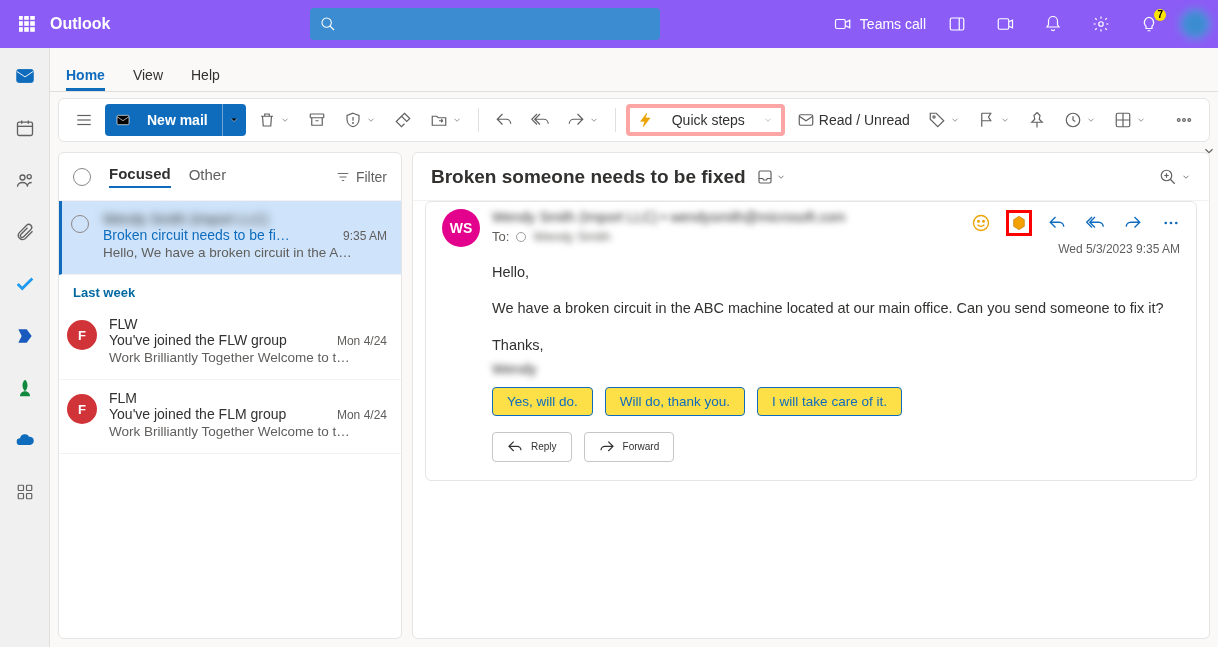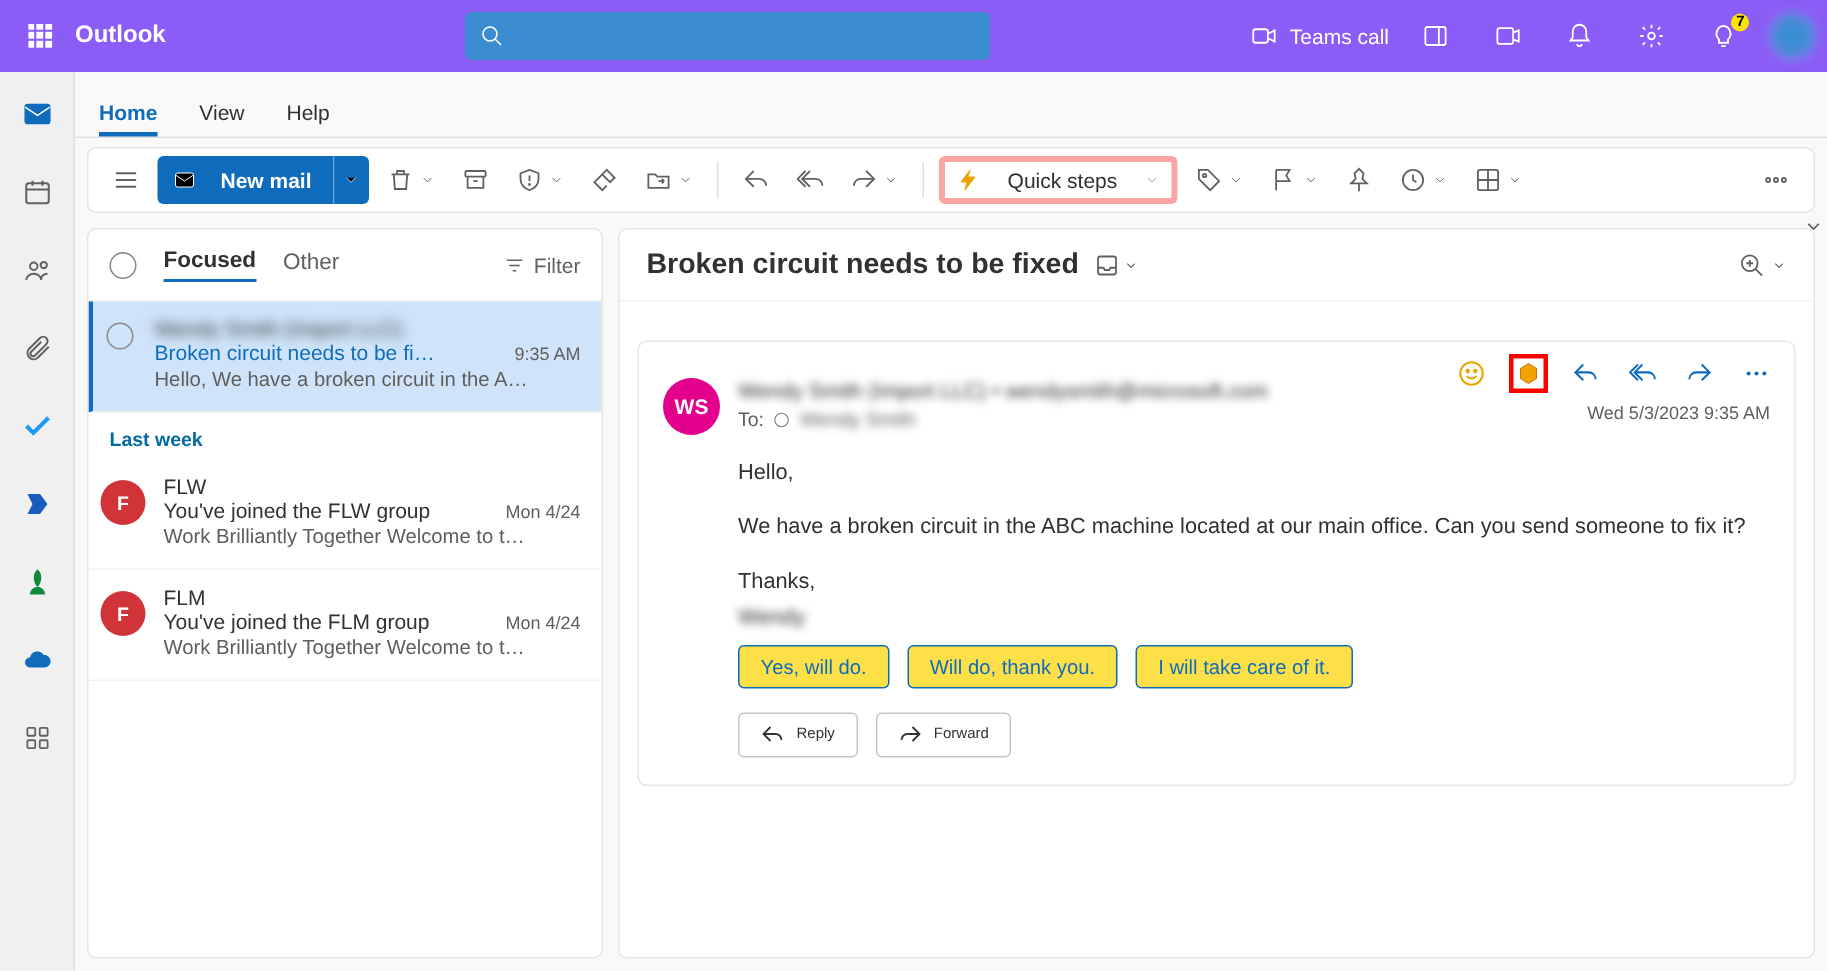--- a/index.html
+++ b/index.html
@@ -64,21 +64,21 @@
   .item.selected { background:#cfe4fa; border-left:3px solid #0f6cbd; padding-left:41px;}
   .item.selected .circle{ left:9px;}
   .section-label { padding:10px 14px 6px 14px; font-size:13px; color:#0369a1; font-weight:600; background:#fff;}
   .av { position:absolute; left:8px; top:14px; width:30px; height:30px; border-radius:50%; background:#d13438; color:#fff; font-size:13px; display:flex; align-items:center; justify-content:center; font-weight:600;}
   .item.withav { padding-left:50px;}
   
   .readtitle { height:48px; display:flex; align-items:center; padding:0 18px; gap:10px; border-bottom:1px solid #f3f2f1;}
   .readtitle h2 { font-size:19px; font-weight:600; margin:0;}
   .readtitle .zoom { margin-left:auto; display:flex; align-items:center; gap:4px; color:#616161;}
   
-  .msgcard { margin:26px 12px; border:1px solid #e5e5e5; border-radius:6px; padding:24px 16px 18px 16px; position:relative;}
+  .msgcard { margin:0 12px; border:1px solid #e5e5e5; border-radius:6px; padding:7px 16px 18px 16px; position:relative;}
   .msghead { display:flex; gap:12px; align-items:flex-start;}
   .msgav { width:38px; height:38px; border-radius:50%; background:#e3008c; color:#fff; font-weight:600; display:flex; align-items:center; justify-content:center; font-size:14px;}
   .msgfrom { flex:1;}
   .msgfrom .fromline { font-size:14px; color:#323130; filter: blur(3px);}
   .msgfrom .toline { font-size:13px; color:#605e5c; margin-top:4px; display:flex; align-items:center; gap:6px;}
   .msgfrom .toline .blurto{ filter: blur(3px);}
   .msgtools { position:absolute; right:12px; top:8px; display:flex; align-items:center; gap:12px;}
   .msgtools .mt { width:26px; height:26px; display:flex; align-items:center; justify-content:center; color:#0f6cbd;}
   .redbox { border:3px solid #ff0000; padding:2px;}
   .msgtime { position:absolute; right:16px; top:40px; font-size:12px; color:#605e5c;}
@@ -318,20 +318,27 @@
       <div class="divider"></div>
       <div class="quicksteps">
         <svg width="16" height="16" viewBox="0 0 24 24" stroke="#eaa300" fill="#eaa300">
               <path d="M13 2L4 14h6l-2 8 10-13h-7z"></path>
             </svg>
         <span>Quick steps</span>
         <svg width="10" height="10" viewBox="0 0 24 24" stroke="#616161" fill="none">
               <path d="M6 9l6 6 6-6"></path>
             </svg>
       </div>
+      <div class="rbtn" style="font-size:14px;color:#323130">
+        <svg width="18" height="18" viewBox="0 0 24 24">
+              <rect x="3" y="5" width="18" height="14" rx="2"></rect>
+              <path d="M3 7l9 6 9-6"></path>
+            </svg>
+        <span>Read / Unread</span>
+      </div>
       <div class="rbtn">
             <svg width="18" height="18" viewBox="0 0 24 24">
               <path d="M3 3h8l10 10-8 8L3 11z"></path>
               <circle cx="8" cy="8" r="1.5"></circle>
             </svg>
             <svg width="10" height="10" viewBox="0 0 24 24">
               <path d="M6 9l6 6 6-6"></path>
             </svg>
           </div>
       <div class="rbtn">
@@ -420,21 +427,21 @@
           <div class="subjrow">
             <span class="subj plain">You've joined the FLM group</span>
             <span class="time">Mon 4/24</span>
           </div>
           <div class="prev">Work Brilliantly Together Welcome to t…</div>
         </div>
       </div>
 
       <div class="readpane">
         <div class="readtitle">
-          <h2>Broken circuit needs to be fixed</h2>
+          <h2>Broken someone needs to be fixed</h2>
           <div style="display:flex;align-items:center;gap:2px;color:#616161">
             <svg width="18" height="18" viewBox="0 0 24 24" stroke="#616161" fill="none" stroke-width="1.6">
                 <rect x="4" y="4" width="16" height="16" rx="2"></rect>
                 <path d="M4 14h5l1 2h4l1-2h5"></path>
               </svg>
             <svg width="10" height="10" viewBox="0 0 24 24" stroke="#616161" fill="none" stroke-width="2">
                 <path d="M6 9l6 6 6-6"></path>
               </svg>
           </div>
           <div class="zoom">

